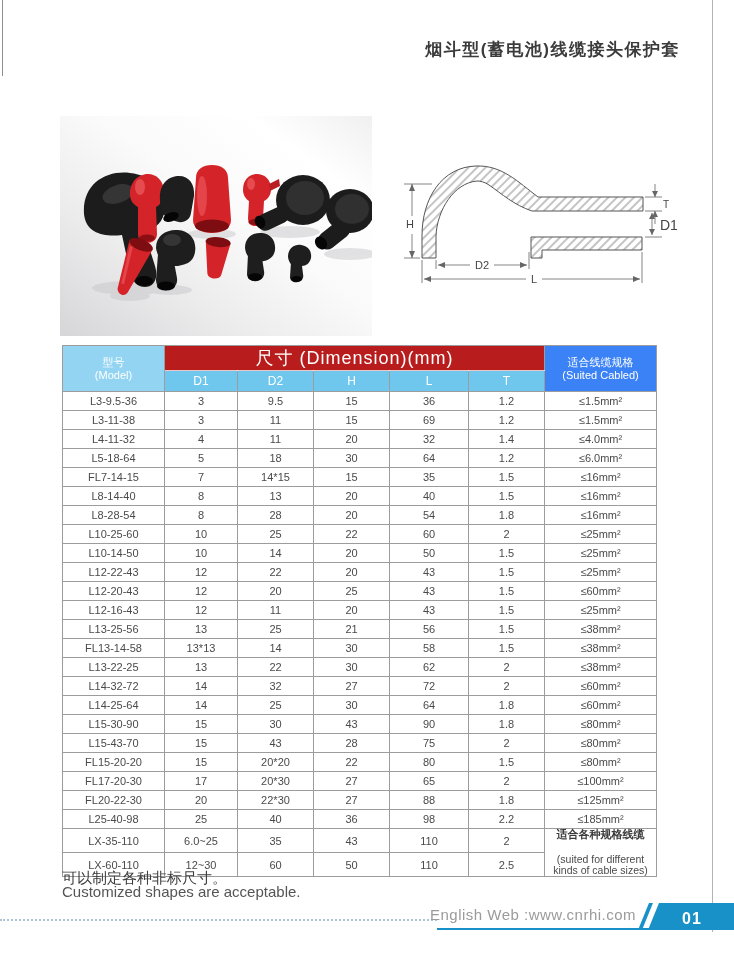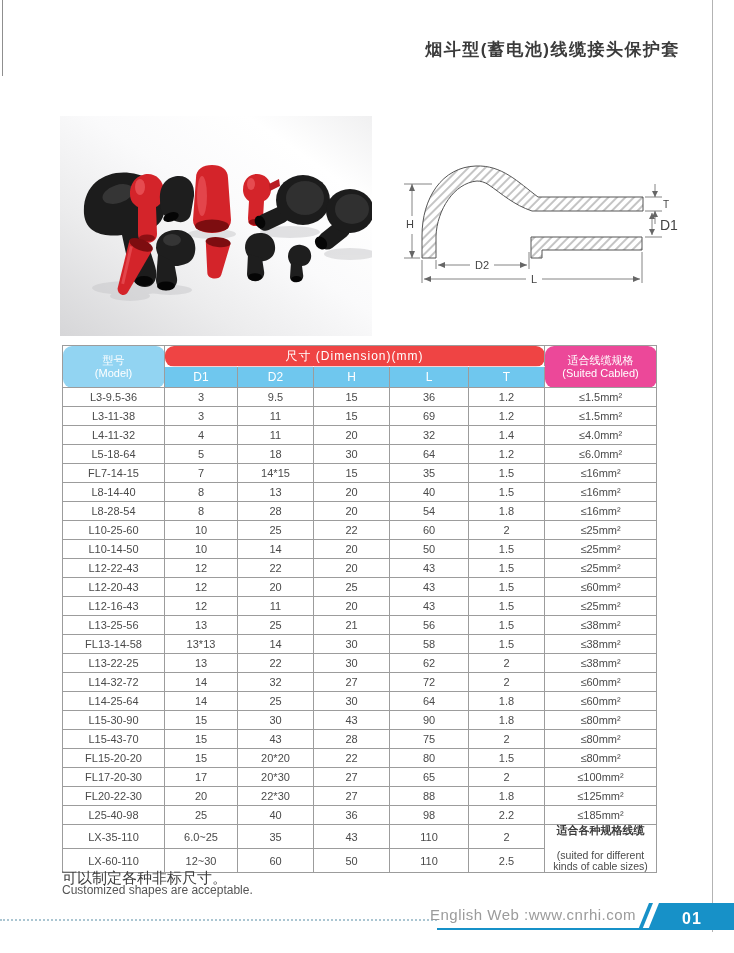--- a/index.html
+++ b/index.html
@@ -24,33 +24,33 @@
   .drawing { position:absolute; left:390px; top:140px; width:300px; height:170px; }
   .drawing text { font-family:"Liberation Sans","DejaVu Sans",sans-serif; fill:#444; }
 
   
   table.spec { position:absolute; left:62px; top:345px; width:594px; border-collapse:collapse;
                table-layout:fixed; font-size:11px; color:#4a4a4a; }
   table.spec td, table.spec th { border:1px solid #9c9c9c; text-align:center; vertical-align:middle;
                padding:0; font-weight:normal; }
   table.spec thead th { color:#fff; }
   th.model-h { background:#92d4f2; color:#4c4c4c; font-size:11px; line-height:13px; }
-  th.dim-h   { background:#ef4444; font-size:12px; letter-spacing:1px;
+  th.dim-h   { background:#b91c1c; font-size:18px; letter-spacing:1px;
                border-bottom:1px solid rgba(255,255,255,0.75) !important; }
   th.sub-h   { background:#6fc7ee; font-size:12px; height:21px; }
-  th.suited-h{ background:#ec4899; font-size:11px; line-height:13px; }
-  table.spec thead tr:first-child th { height:21px;border-radius:9px; }
+  th.suited-h{ background:#3b82f6; font-size:11px; line-height:13px; }
+  table.spec thead tr:first-child th { height:21px; }
   table.spec tbody td { height:19px; background:#fff; }
   td.merged { line-height:11px; }
   td.merged .m1 { font-weight:bold; color:#3a3a3a; font-size:11px; margin-bottom:14px; }
   td.merged .m2 { font-size:10.5px; color:#4a4a4a; }
 
   
   .note-cn { position:absolute; left:62px; top:869px; font-size:15px; color:#3c3c3c; }
-  .note-en { position:absolute; left:62px; top:883px; font-size:12px; color:#555; }
+  .note-en { position:absolute; left:62px; top:883px; font-size:15px; color:#555; }
 
   
   .dotted { position:absolute; left:0; top:919px; width:437px; border-top:2px dotted #abc6d2; }
   .web    { position:absolute; left:420px; top:906px; width:226px; text-align:center;
             font-size:15px; color:#9b9b9b; letter-spacing:0.5px; }
   .web-underline { position:absolute; left:437px; top:928px; width:212px; height:2px; background:#1791c8; }
   .badge  { position:absolute; left:628px; top:897px; width:106px; height:36px; }
   .badge text { font-family:"Liberation Sans","DejaVu Sans",sans-serif; }
 </style>
 </head>

